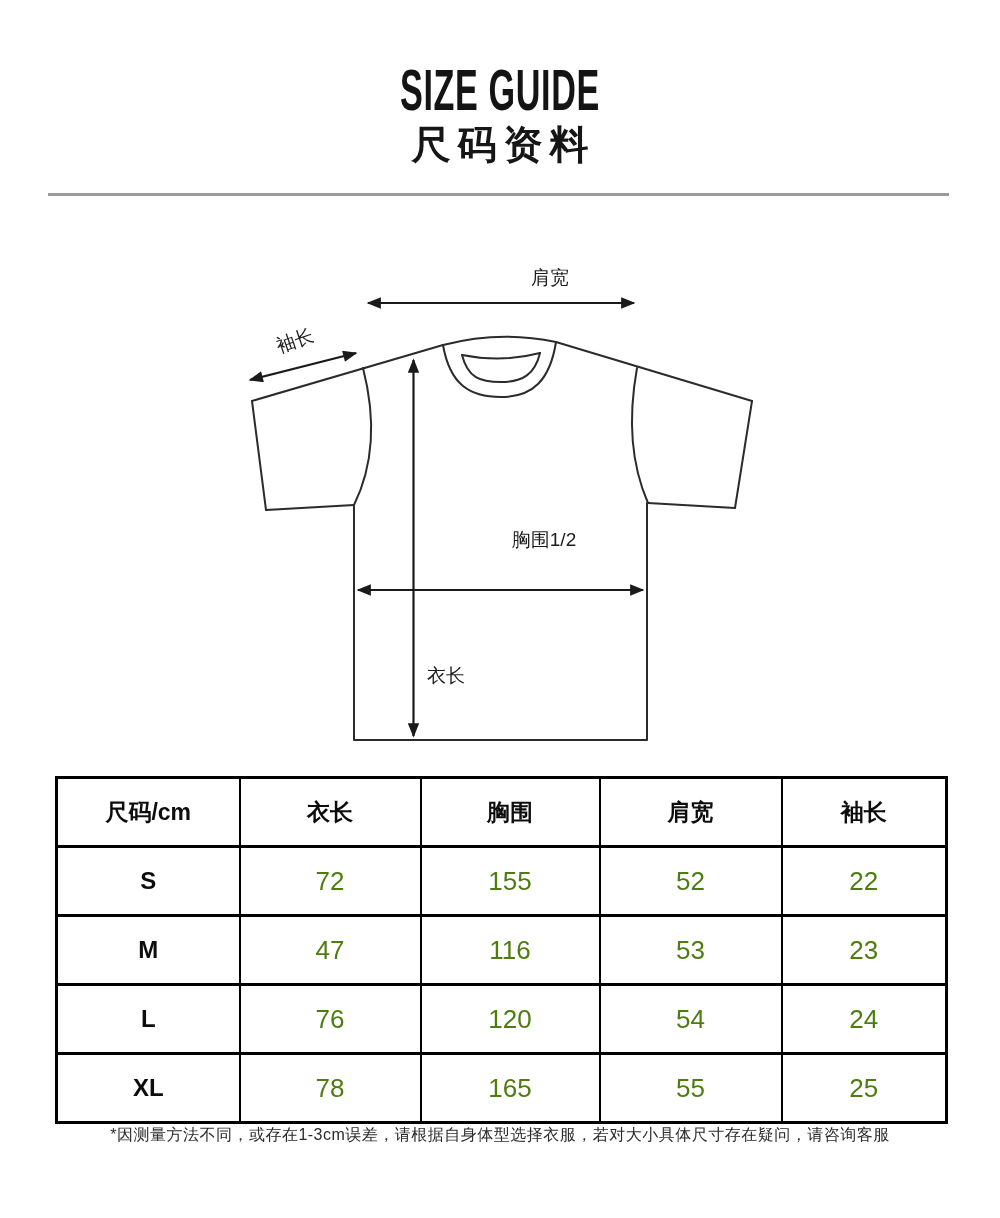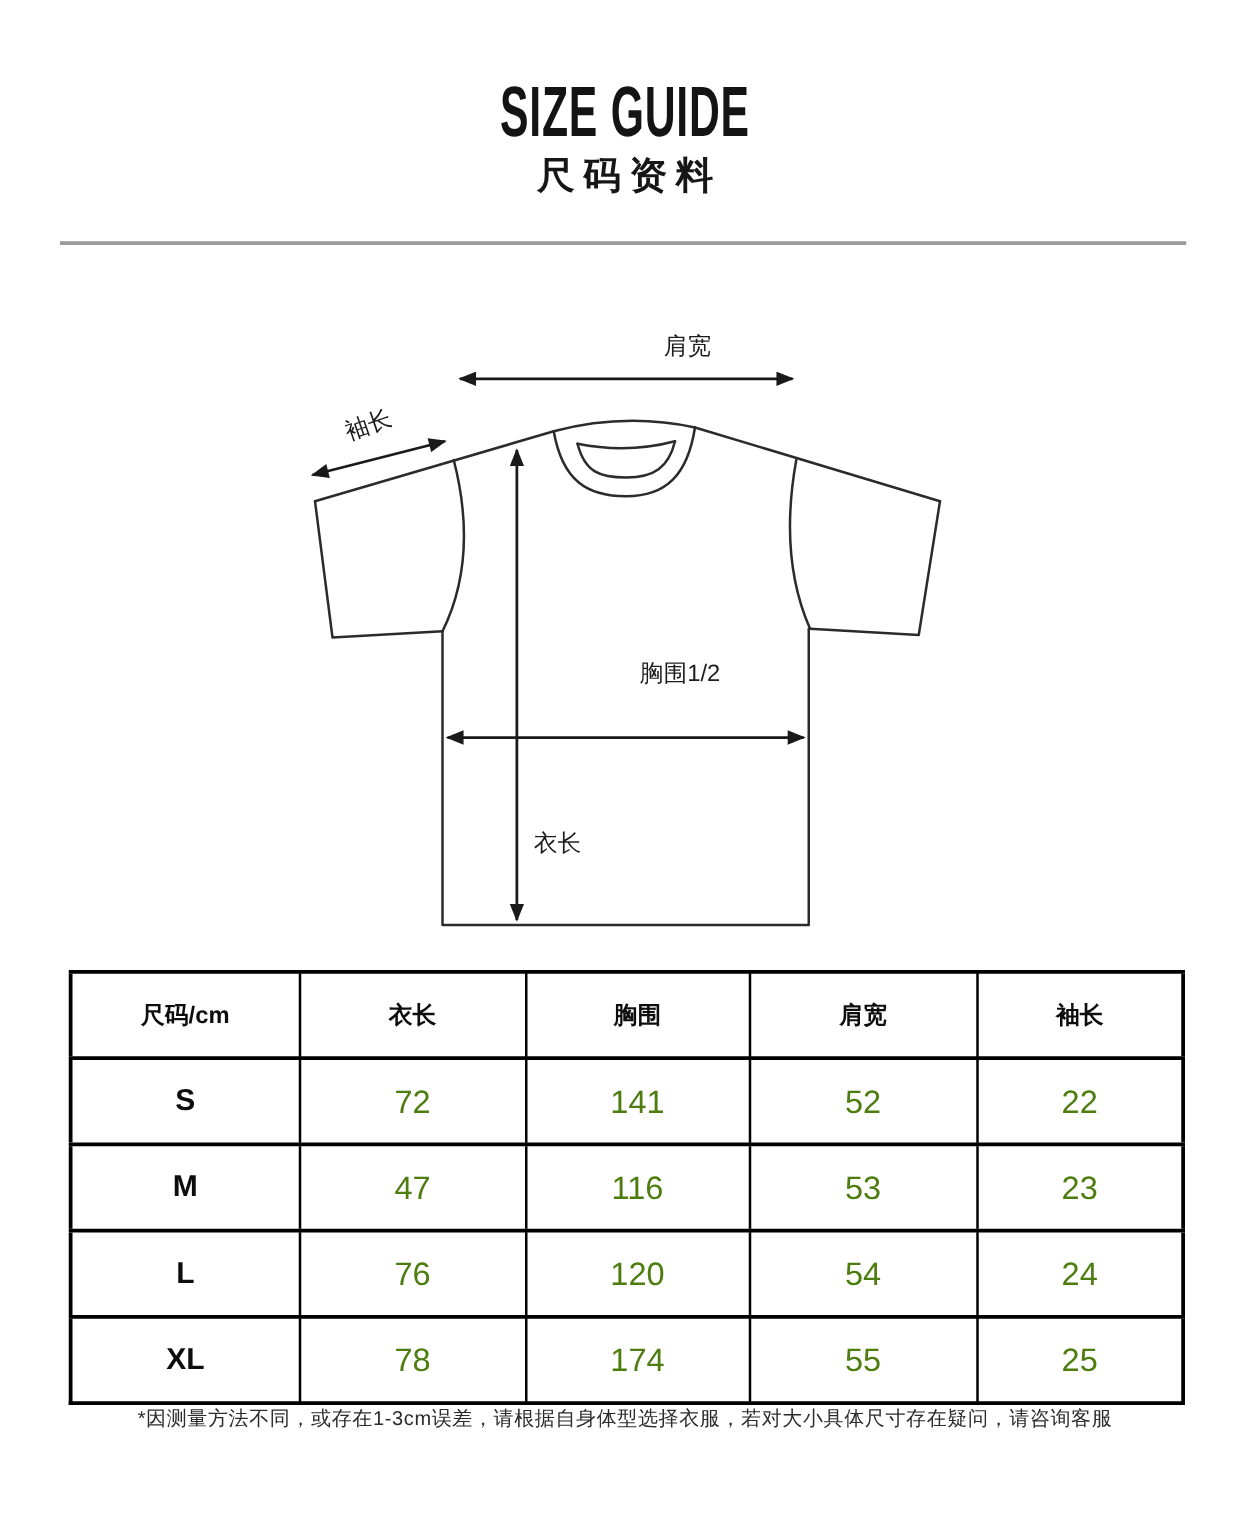--- a/index.html
+++ b/index.html
@@ -10,21 +10,21 @@
 
   
   .title {
     position:absolute; top:62px; left:0; width:1000px;
     text-align:center; font-size:57px; line-height:1; font-weight:bold;
     color:#141414; letter-spacing:1px;
     transform:scaleX(0.60); transform-origin:50% 50%;
   }
   .subtitle {
     position:absolute; top:124px; left:0; width:1000px;
-    text-align:center; font-size:30px; line-height:1.1; font-weight:bold;
+    text-align:center; font-size:39px; line-height:1.1; font-weight:bold;
     color:#161616; letter-spacing:7px; text-indent:7px;
   }
   .divider {
     position:absolute; top:193px; left:48px; width:901px; height:3px;
     background:#9b9b9b;
   }
 
   
   .diagram-svg { position:absolute; top:250px; left:0; }
   .dim-label {
@@ -41,21 +41,21 @@
     position:absolute; top:776px; left:55px; width:890px;
     border-collapse:collapse; table-layout:fixed; text-align:center;
   }
   .size-table th, .size-table td {
     border:2px solid #000; padding:0; height:66px; vertical-align:middle;
     background:#fff;
   }
   .size-table tr { border-top:3px solid #000; }
   .size-table { border:3px solid #000; }
   .size-table th {
-    font-size:19px; font-weight:bold; color:#0d0d0d;
+    font-size:23px; font-weight:bold; color:#0d0d0d;
   }
   .size-table td.size-cell { font-size:24px; font-weight:bold; color:#0d0d0d; }
   .size-table td.num-cell  { font-size:26px; font-weight:normal; color:#4d7c0f; }
 
   
   .footnote {
     position:absolute; top:1125px; left:0; width:1000px;
     text-align:center; font-size:16px; color:#2b2b2b; letter-spacing:0.5px;
   }
 </style>
@@ -119,42 +119,42 @@
       <tr>
         <th>尺码/cm</th>
         <th>衣长</th>
         <th>胸围</th>
         <th>肩宽</th>
         <th>袖长</th>
       </tr>
       <tr>
         <td class="size-cell">S</td>
         <td class="num-cell">72</td>
-        <td class="num-cell">141</td>
+        <td class="num-cell">155</td>
         <td class="num-cell">52</td>
         <td class="num-cell">22</td>
       </tr>
       <tr>
         <td class="size-cell">M</td>
         <td class="num-cell">47</td>
         <td class="num-cell">116</td>
         <td class="num-cell">53</td>
         <td class="num-cell">23</td>
       </tr>
       <tr>
         <td class="size-cell">L</td>
         <td class="num-cell">76</td>
         <td class="num-cell">120</td>
         <td class="num-cell">54</td>
         <td class="num-cell">24</td>
       </tr>
       <tr>
         <td class="size-cell">XL</td>
         <td class="num-cell">78</td>
-        <td class="num-cell">174</td>
+        <td class="num-cell">165</td>
         <td class="num-cell">55</td>
         <td class="num-cell">25</td>
       </tr>
     </tbody>
   </table>
 
   <div class="footnote">*因测量方法不同，或存在1-3cm误差，请根据自身体型选择衣服，若对大小具体尺寸存在疑问，请咨询客服</div>
 
 </div>
 

